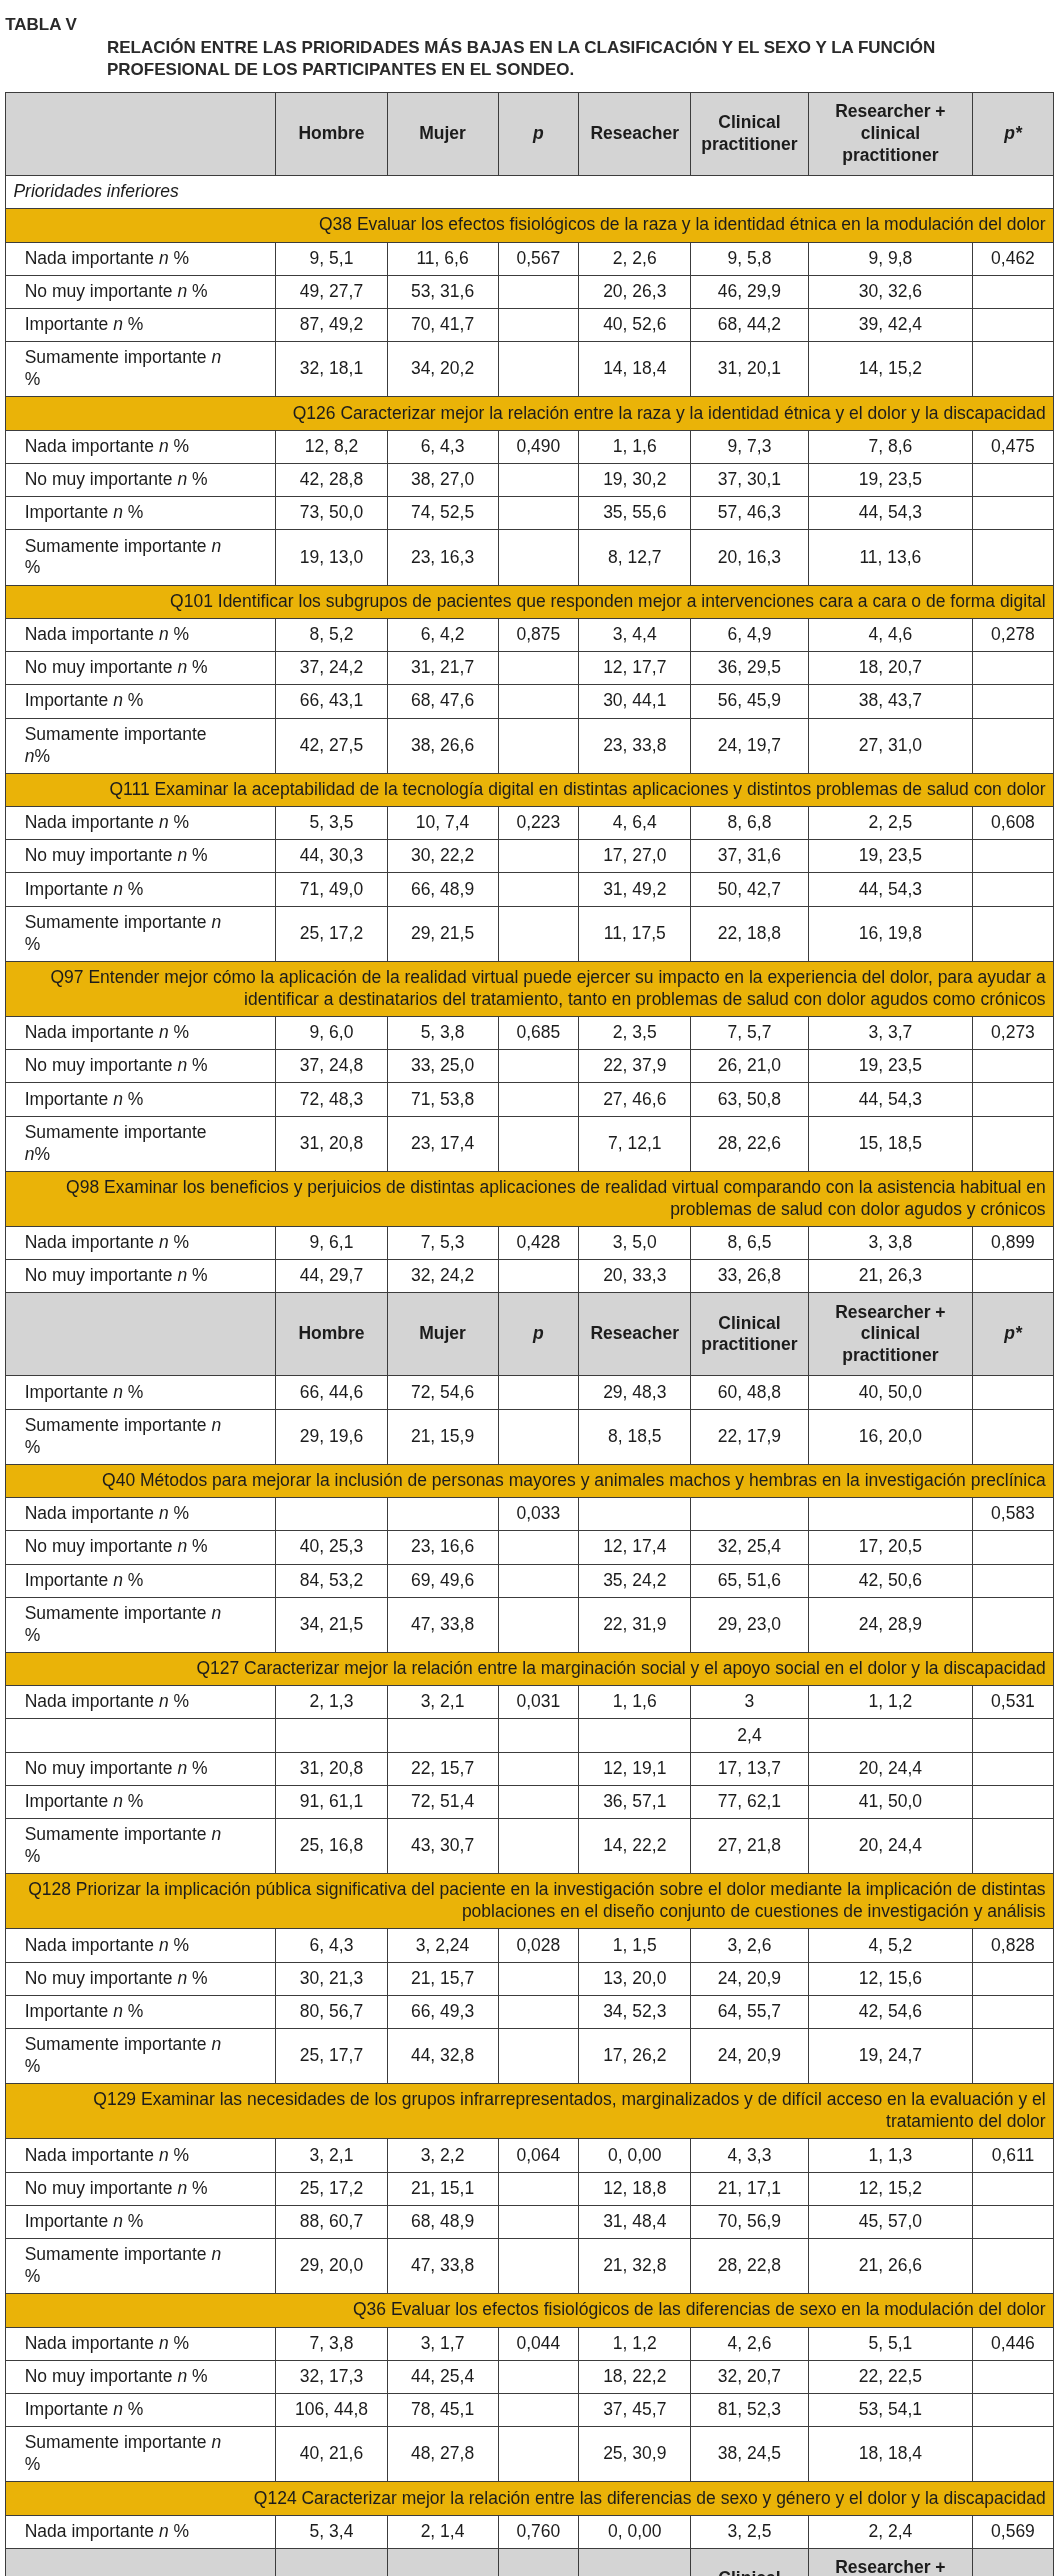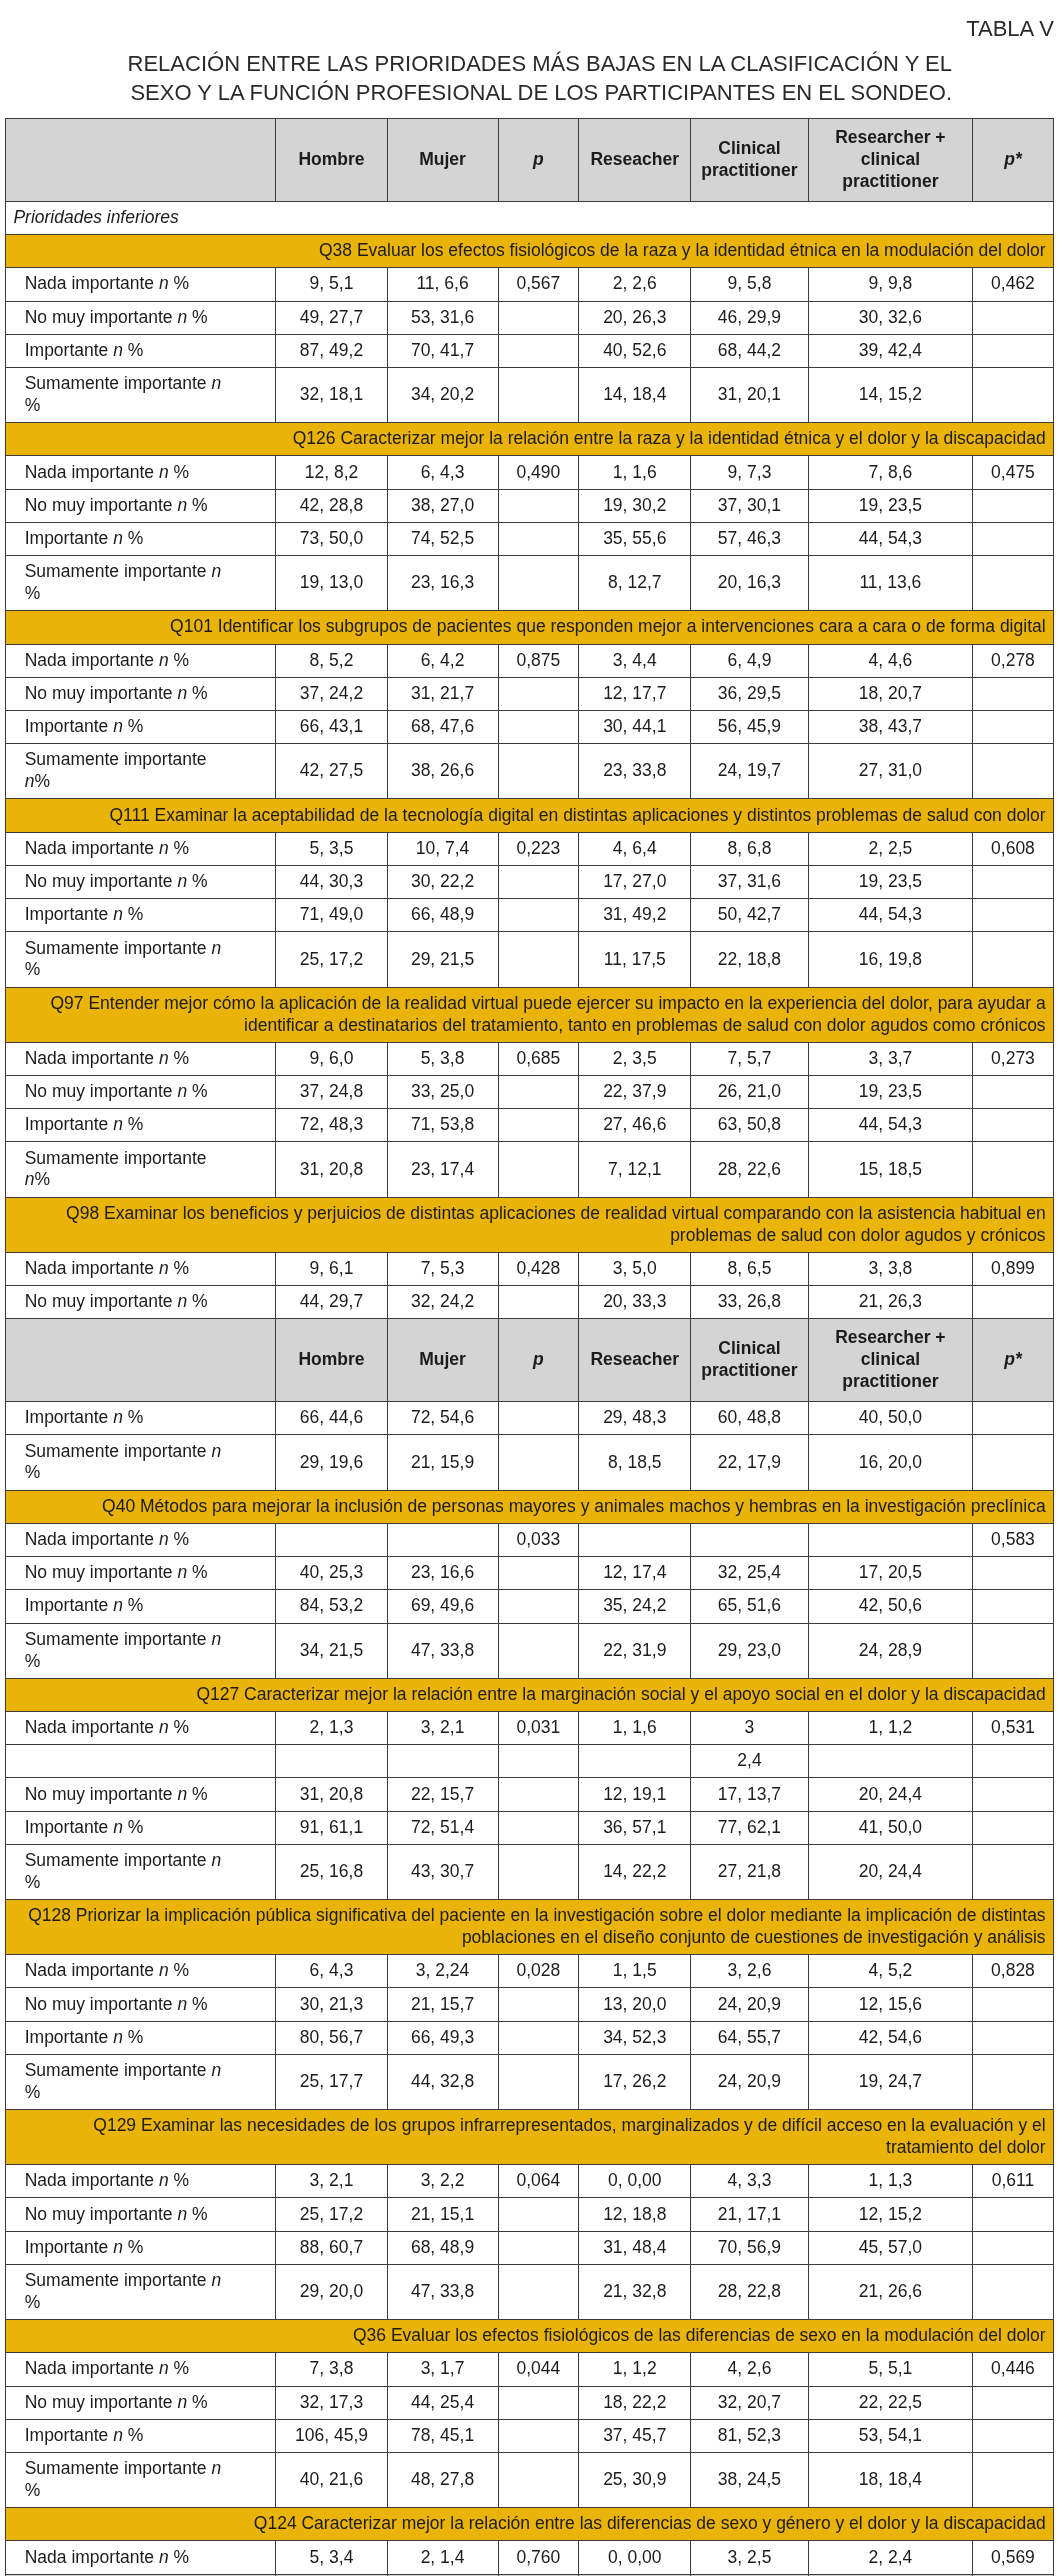--- a/index.html
+++ b/index.html
@@ -8,29 +8,30 @@
     width: 1059px;
     min-height: 3212px;
     background: #ffffff;
     color: #1c1c1c;
     font-family: "Liberation Sans", "DejaVu Sans", sans-serif;
     -webkit-font-smoothing: antialiased;
   }
   .page { padding: 11.3px 5.2px 20.6px 5.2px; }
 
   .title-block {
-    text-align: right;
-    font-size: 22px;
+    text-align: left;
+    font-size: 17px;
     line-height: 1.32;
     color: #2a2a2a;
     margin: 3.1px auto 10.3px auto;
+    font-weight: bold;
   }
   .title-block .caption {
     max-width: 845px;
-    margin: 6px auto;
+    margin: 0 auto;
   }
 
   table.main-table {
     width: 100%;
     border-collapse: collapse;
     table-layout: fixed;
   }
   table.main-table th,
   table.main-table td {
     border: 1px solid #3c3c3c;
@@ -579,21 +580,21 @@
           <td class="value-cell">32, 17,3</td>
           <td class="value-cell">44, 25,4</td>
           <td class="value-cell"></td>
           <td class="value-cell">18, 22,2</td>
           <td class="value-cell">32, 20,7</td>
           <td class="value-cell">22, 22,5</td>
           <td class="value-cell"></td>
         </tr>
         <tr>
           <td class="label-cell"><span class="label-wrap">Importante <i>n</i> %</span></td>
-          <td class="value-cell">106, 45,9</td>
+          <td class="value-cell">106, 44,8</td>
           <td class="value-cell">78, 45,1</td>
           <td class="value-cell"></td>
           <td class="value-cell">37, 45,7</td>
           <td class="value-cell">81, 52,3</td>
           <td class="value-cell">53, 54,1</td>
           <td class="value-cell"></td>
         </tr>
         <tr>
           <td class="label-cell"><span class="label-wrap">Sumamente importante <i>n</i> %</span></td>
           <td class="value-cell">40, 21,6</td>

